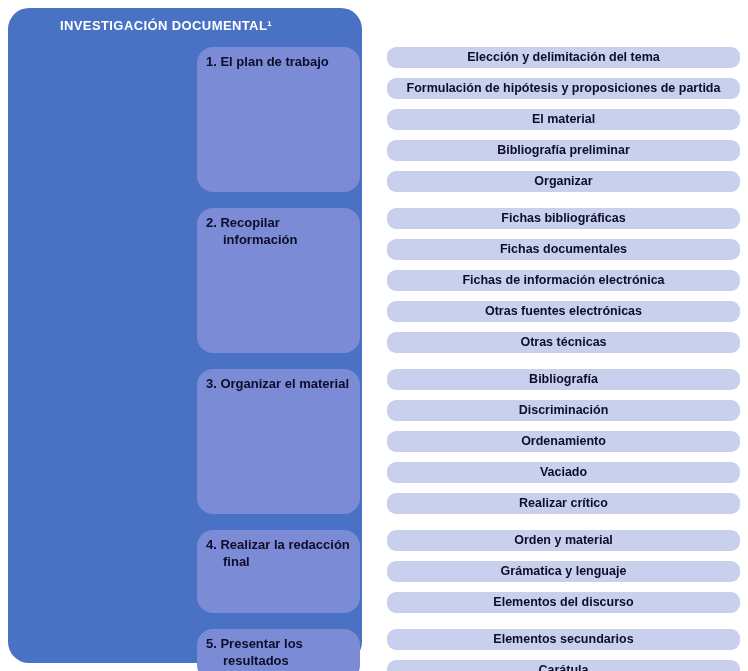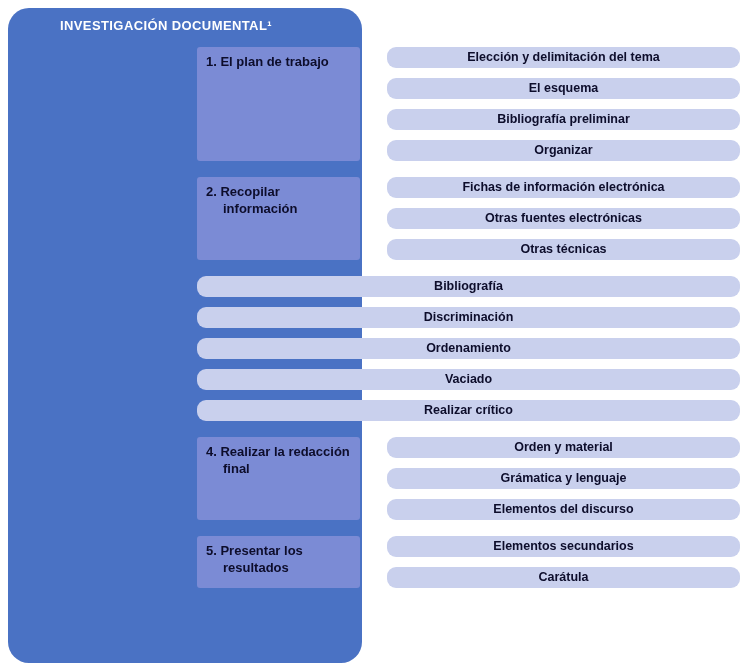--- a/index.html
+++ b/index.html
@@ -42,21 +42,21 @@
   }
   .group {
     display: flex;
     align-items: stretch;
     margin-bottom: 16px;
   }
   .step-box {
     flex: 0 0 163px;
     margin-right: 27px;
     background: var(--step-box, #7b8bd5);
-    border-radius: 3px;
+    border-radius: 16px;
     padding: 6px 6px 6px 9px;
     box-sizing: border-box;
     color: var(--text-dark, #0d0d2b);
     font-size: 13px;
     font-weight: bold;
     line-height: 17px;
   }
   .step-label {
     display: block;
     padding-left: 17px;
@@ -90,36 +90,42 @@
   <div class="main-panel">
     <div class="title">INVESTIGACIÓN DOCUMENTAL¹</div>
   </div>
   <div class="groups" id="groups">
       <div class="group">
         <div class="step-box">
           <span class="step-label">1. El plan de trabajo</span>
         </div>
         <div class="items">
           <div class="item-box">Elección y delimitación del tema</div>
-          <div class="item-box">El esquema</div>
+          <div class="item-box">Formulación de hipótesis y proposiciones de partida</div>
+          <div class="item-box">El material</div>
           <div class="item-box">Bibliografía preliminar</div>
           <div class="item-box">Organizar</div>
         </div>
       </div>
       <div class="group">
         <div class="step-box">
           <span class="step-label">2. Recopilar información</span>
         </div>
         <div class="items">
+          <div class="item-box">Fichas bibliográficas</div>
+          <div class="item-box">Fichas documentales</div>
           <div class="item-box">Fichas de información electrónica</div>
           <div class="item-box">Otras fuentes electrónicas</div>
           <div class="item-box">Otras técnicas</div>
         </div>
       </div>
       <div class="group">
+        <div class="step-box">
+          <span class="step-label">3. Organizar el material</span>
+        </div>
         <div class="items">
           <div class="item-box">Bibliografía</div>
           <div class="item-box">Discriminación</div>
           <div class="item-box">Ordenamiento</div>
           <div class="item-box">Vaciado</div>
           <div class="item-box">Realizar crítico</div>
         </div>
       </div>
       <div class="group">
         <div class="step-box">

